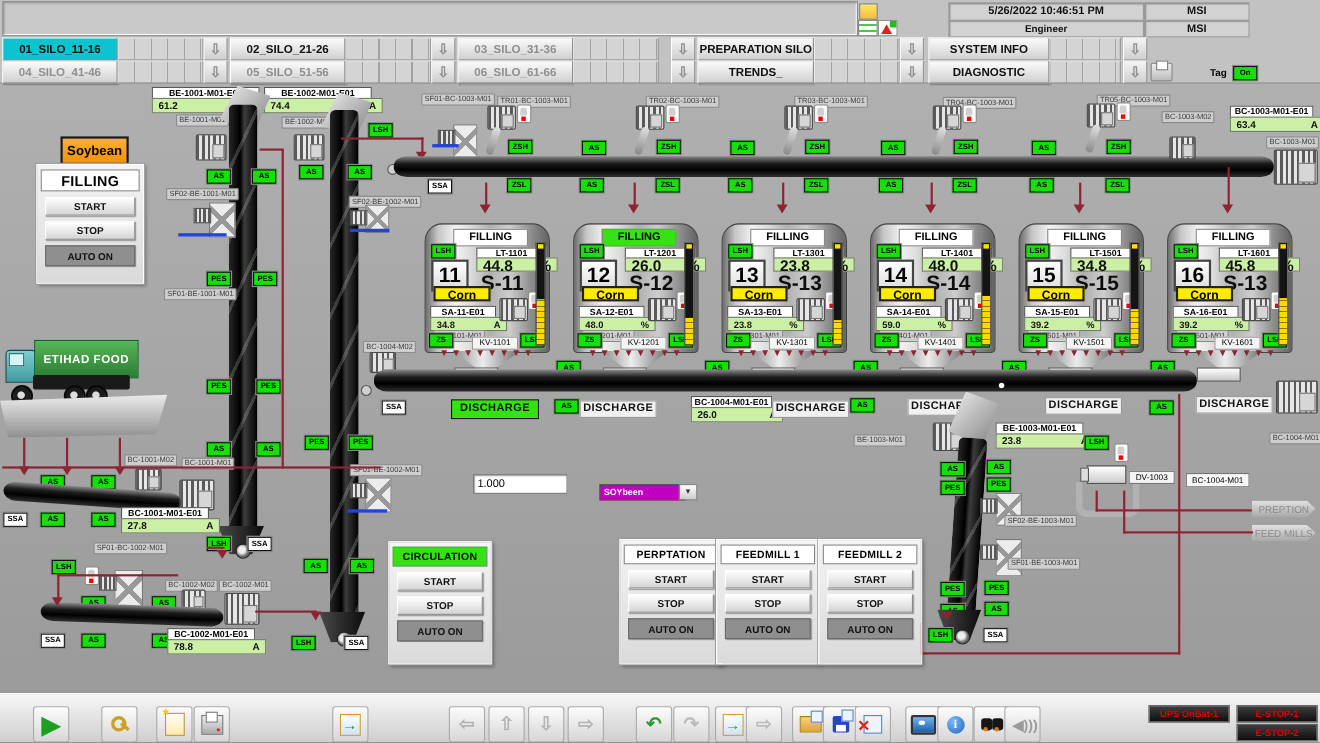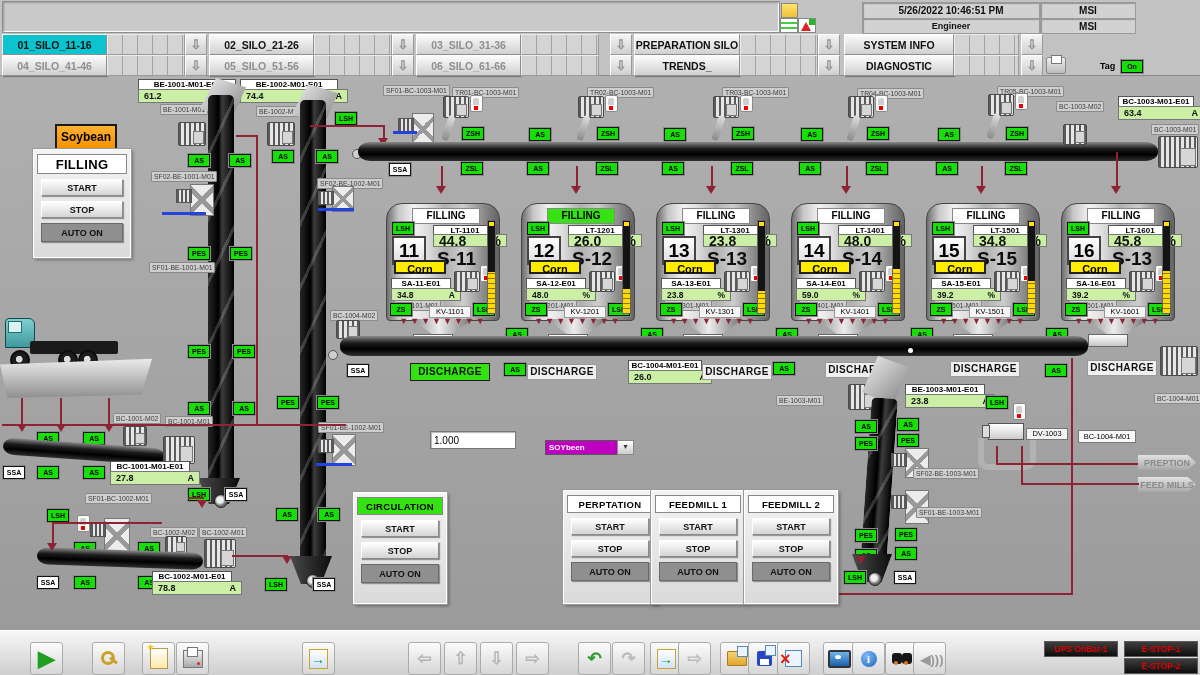--- a/index.html
+++ b/index.html
@@ -45,21 +45,21 @@
   .elev{position:absolute;background:repeating-linear-gradient(115deg,transparent 0 24px,rgba(255,255,255,.18) 24px 27px),linear-gradient(90deg,#262626,#000 40%,#3c3c3c 55%,#000);border-radius:5px}
   .ehead{position:absolute;background:linear-gradient(135deg,#f0f0f0,#808080);clip-path:polygon(35% 0,100% 22%,68% 100%,0 72%)}
   .eboot{position:absolute;background:linear-gradient(90deg,#4a4a4a,#0c0c0c);clip-path:polygon(0 0,100% 0,74% 100%,26% 100%)}
   .ewheel{position:absolute;border-radius:50%;background:radial-gradient(circle at 42% 42%,#eee 0 30%,#666 60%);border:1px solid #222}
   .circ{position:absolute;border:1px solid #555;border-radius:50%;background:#cfcfcf}
   .dot{position:absolute;border-radius:50%;background:#fff}
   .pp{position:absolute;background:#8e2433}
   .ah{position:absolute;width:0;height:0;border-left:5px solid transparent;border-right:5px solid transparent;border-top:8px solid #8e2433}
   .blu{position:absolute;background:#2244dd;height:3px}
   .chute{position:absolute;width:7px;height:26px;background:linear-gradient(#e0e0e0,#8a8a8a);border-radius:4px;transform:rotate(18deg)}
-  .dest{position:absolute;background:linear-gradient(#e2e2e2,#a8a8a8);clip-path:polygon(0 0,86% 0,100% 50%,86% 100%,0 100%);color:#8a8a8a;font-weight:bold;font-size:9px;display:flex;align-items:center;justify-content:center;cursor:pointer}
+  .dest{position:absolute;background:linear-gradient(#e2e2e2,#a8a8a8);clip-path:polygon(0 0,86% 0,100% 50%,86% 100%,0 100%);color:#8a8a8a;font-weight:normal;font-size:9px;display:flex;align-items:center;justify-content:center;cursor:pointer}
   
   .panel{position:absolute;background:linear-gradient(#f4f4f4,#dadada);border:1px solid #fff;box-shadow:0 0 0 1px #9a9a9a,2px 2px 3px rgba(0,0,0,.35);display:flex;flex-direction:column;align-items:center;padding:4px 4px;gap:5px}
   .ptitle{width:100%;height:16px;background:#fff;border:1px solid #888;font-size:9.5px;font-weight:bold;display:flex;align-items:center;justify-content:center;letter-spacing:.3px}
   .ptitle.on{background:#35e211}
   .pbtn{width:94%;height:17px;background:linear-gradient(#ffffff,#d4d4d4);border:1px solid #8a8a8a;border-top-color:#fff;border-left-color:#fff;box-shadow:1px 1px 1px rgba(0,0,0,.35);font-size:9px;font-weight:bold;font-family:inherit;color:#111;cursor:pointer}
   .pbtn.dark{background:#8f8f8f;border-color:#6a6a6a;height:19px}
   .matbtn{position:absolute;background:linear-gradient(#ffb033,#f59300);border:2px solid #1a1a1a;font-size:12px;font-weight:bold;display:flex;align-items:center;justify-content:center;cursor:pointer}
   
   .silo{position:absolute;width:112px;height:116px;background:linear-gradient(90deg,#6e6e6e 0,#c6c6c6 10%,#f2f2f2 24%,#dedede 36%,#b0b0b0 52%,#cdcdcd 68%,#8c8c8c 86%,#636363);border:1px solid #454545;border-radius:16px 16px 4px 4px}
   .sstat{position:absolute;left:25px;top:4px;width:66px;height:14px;background:#fff;border:1px solid #888;font-size:10px;font-weight:bold;text-align:center;line-height:14px}
@@ -233,20 +233,21 @@
   <div class="ewheel" style="left:214px;top:494px;width:12px;height:12px"></div>
   <div class="g" style="left:188px;top:488px">LSH</div>
   <div class="w" style="left:225px;top:488px">SSA</div>
   <div class="eboot" style="left:290px;top:556px;width:42px;height:28px"></div>
   <div class="ewheel" style="left:306px;top:574px;width:12px;height:12px"></div>
   <div class="g" style="left:265px;top:578px">LSH</div>
   <div class="w" style="left:313px;top:578px">SSA</div>
 
   <div class="cab" style="left:5px;top:318px;width:28px;height:28px"></div>
   <div class="cabw" style="left:8px;top:321px;width:12px;height:10px"></div>
+  <div class="sign" style="left:31px;top:309px;width:93px;height:33px">ETIHAD FOOD</div>
   <div class="trl" style="left:30px;top:341px;width:88px;height:13px"></div>
   <div class="whl" style="left:10px;top:350px;width:16px;height:16px"></div>
   <div class="whl" style="left:58px;top:350px;width:16px;height:16px"></div>
   <div class="whl" style="left:78px;top:350px;width:16px;height:16px"></div>
   <div class="hopper" style="left:0px;top:358px;width:152px;height:40px"></div>
   <div class="pp" style="left:21px;top:398px;width:2px;height:26px"></div>
   <div class="pp" style="left:60px;top:398px;width:2px;height:26px"></div>
   <div class="pp" style="left:108px;top:398px;width:2px;height:26px"></div>
   <div class="ah" style="left:17px;top:424px"></div>
   <div class="ah" style="left:56px;top:424px"></div>

